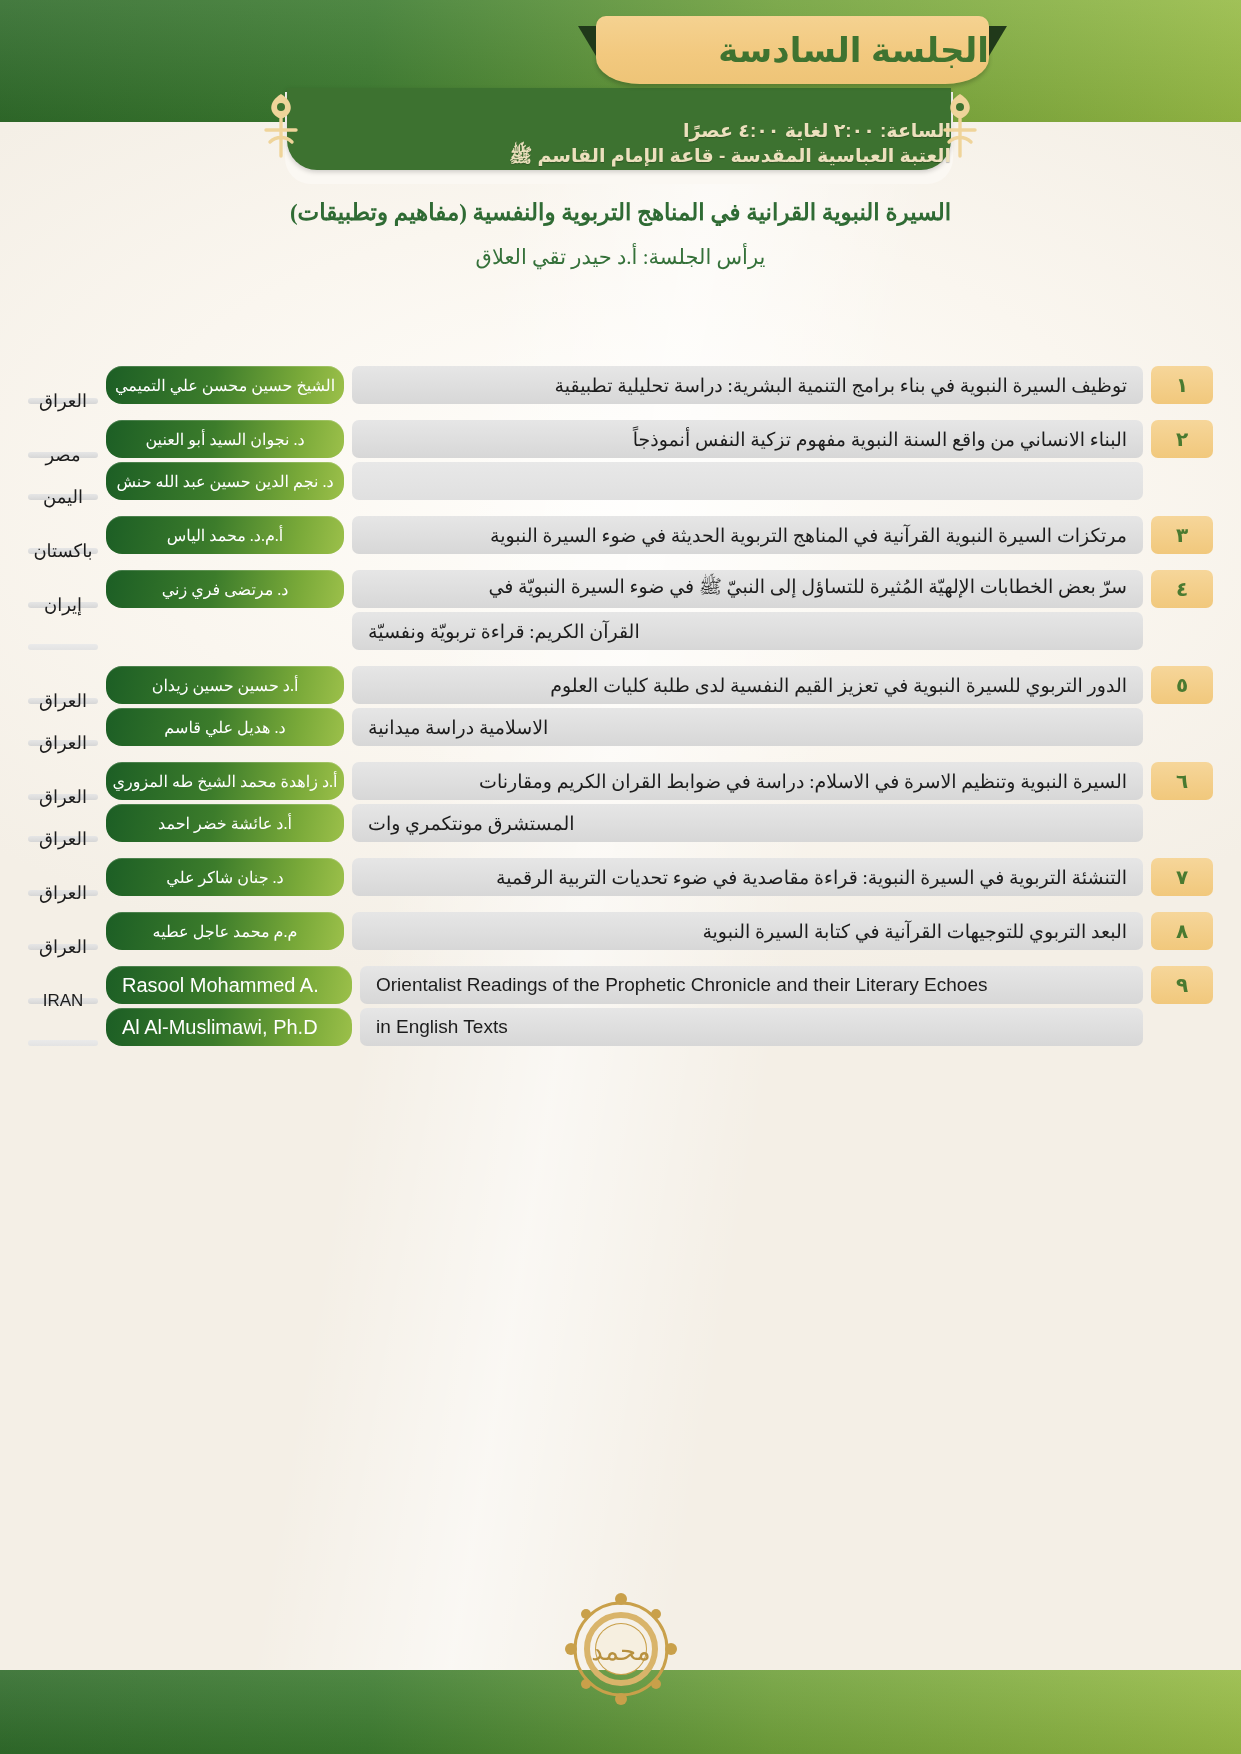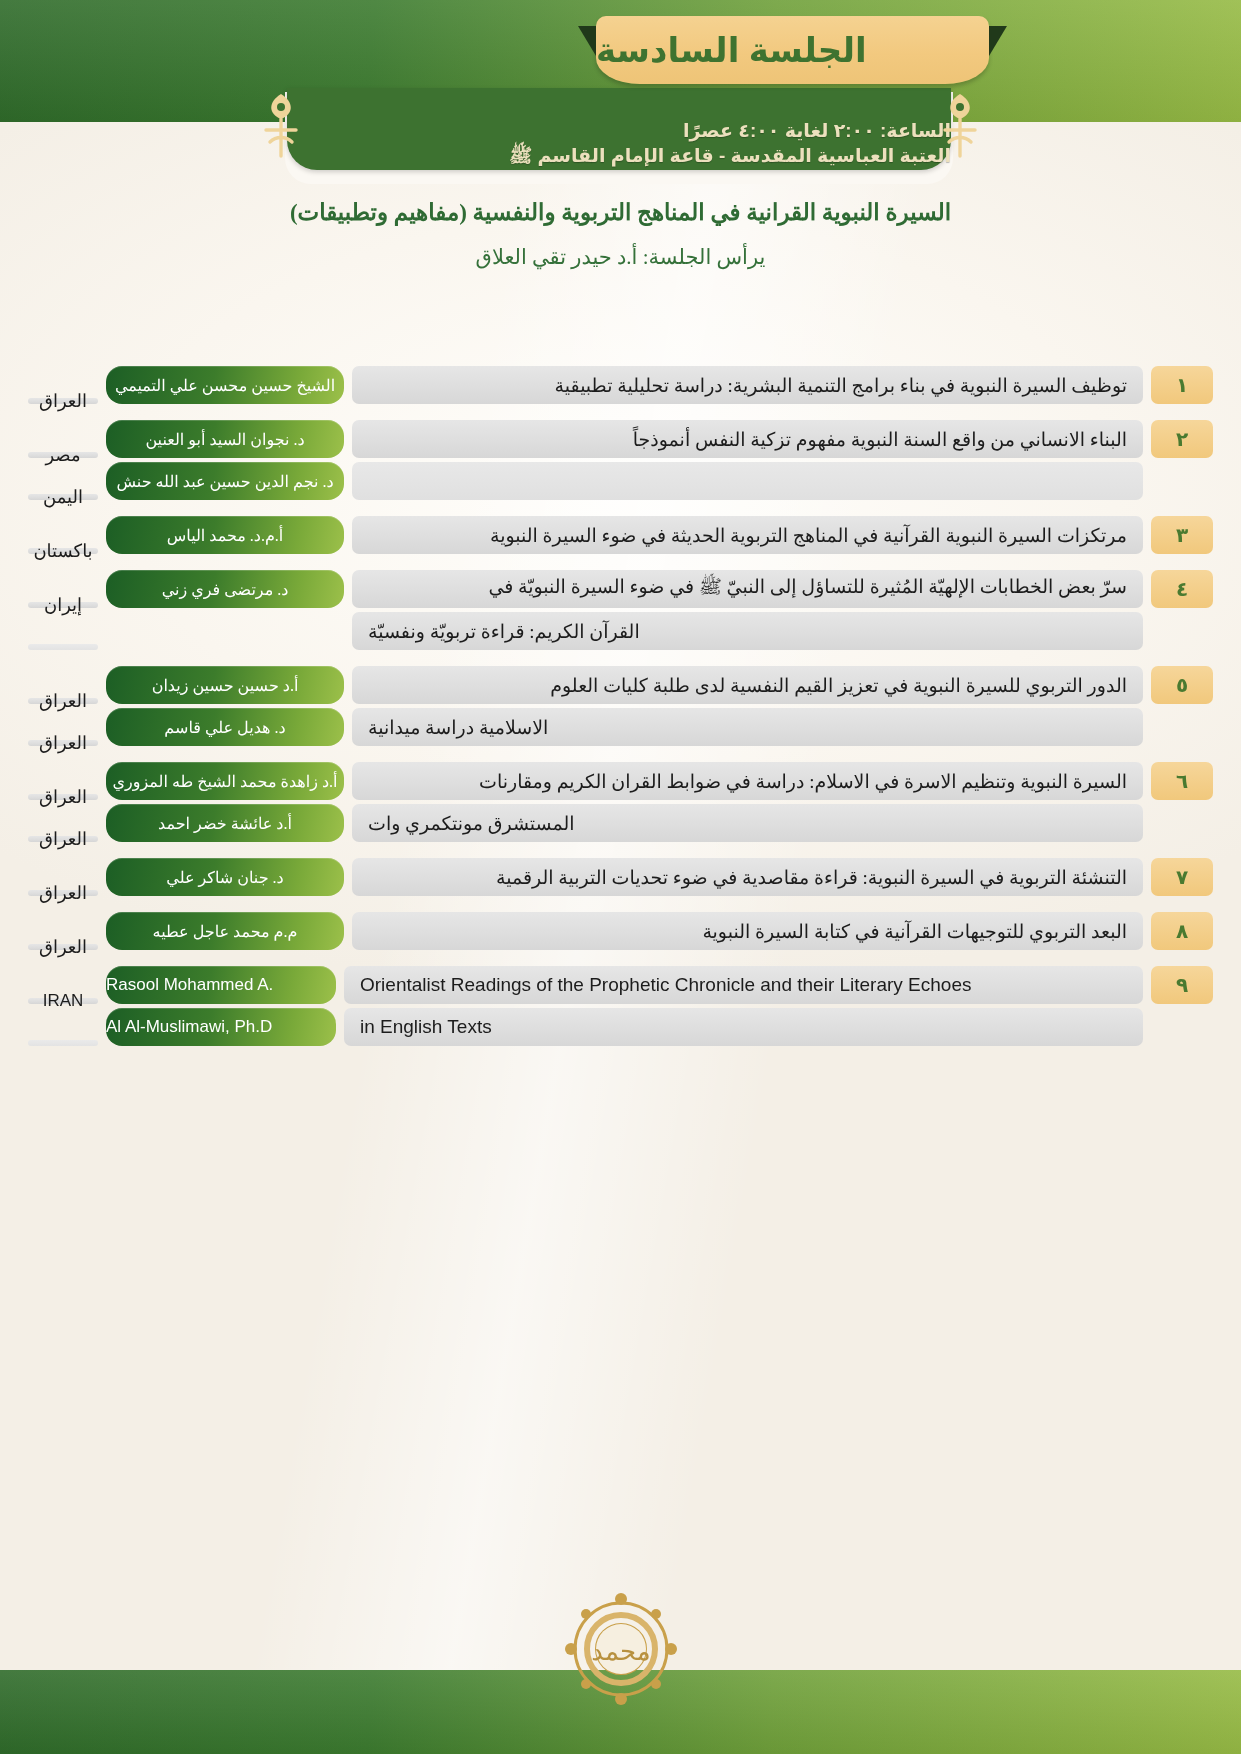--- a/index.html
+++ b/index.html
@@ -53,21 +53,21 @@
     color:#efe2bd;font-size:20px;font-weight:bold;letter-spacing:.2px;
     white-space:nowrap;text-shadow:0 1px 1px rgba(0,0,0,.25);
   }
   .ribbon-line.sub{font-size:19px;color:#ece0bd;}
 
   
   .gold-banner{
     position:absolute;left:auto;right:252px;top:16px;width:393px;height:68px;
     background:linear-gradient(180deg,#f5d291 0%,#f2c97f 55%,#eec477 100%);
     border-radius:10px 10px 44px 44px/10px 10px 26px 26px;
-    display:flex;align-items:center;justify-content:flex-end;
+    display:flex;align-items:center;justify-content:flex-start;
     box-shadow:0 3px 4px rgba(0,0,0,.20);
     z-index:4;
   }
   .gold-banner:before,.gold-banner:after{
     content:"";position:absolute;top:10px;width:0;height:0;
     border-style:solid;z-index:-1;
   }
   .gold-banner:before{ left:-18px; border-width:0 18px 30px 0; border-color:transparent #20391a transparent transparent;}
   .gold-banner:after{ right:-18px; border-width:0 0 30px 18px; border-color:transparent transparent transparent #20391a;}
   .gold-title{
@@ -139,21 +139,21 @@
     width:222px;min-width:222px;
     background:linear-gradient(100deg,#1c5e25 0%,#3c7c2b 45%,#79a939 80%,#9cc04a 100%);
     border-radius:16px;
     display:flex;align-items:center;justify-content:center;
     color:#ffffff;font-size:16px;
     font-family:"Liberation Serif","DejaVu Serif",serif;
     margin-left:8px;
     padding:0 8px;overflow:hidden;white-space:nowrap;
     box-shadow:inset 0 1px 0 rgba(255,255,255,.18);
   }
-  .author.en{font-family:"Liberation Sans","DejaVu Sans",sans-serif;direction:ltr;justify-content:flex-start;padding-left:0;font-size:17px;}
+  .author.en{font-family:"Liberation Sans","DejaVu Sans",sans-serif;direction:ltr;justify-content:flex-start;padding-left:16px;font-size:20px;}
   .author.blank{background:transparent;box-shadow:none;}
   
   .country{
     width:70px;min-width:70px;
     background:linear-gradient(180deg,#e6e6e6 0%,#dedede 55%,#d6d6d6 100%);
     border-radius:7px;
     display:flex;align-items:center;justify-content:center;
     color:#1c1c1c;font-size:18px;
     font-family:"Liberation Serif","DejaVu Serif",serif;
     margin-top:32px;

